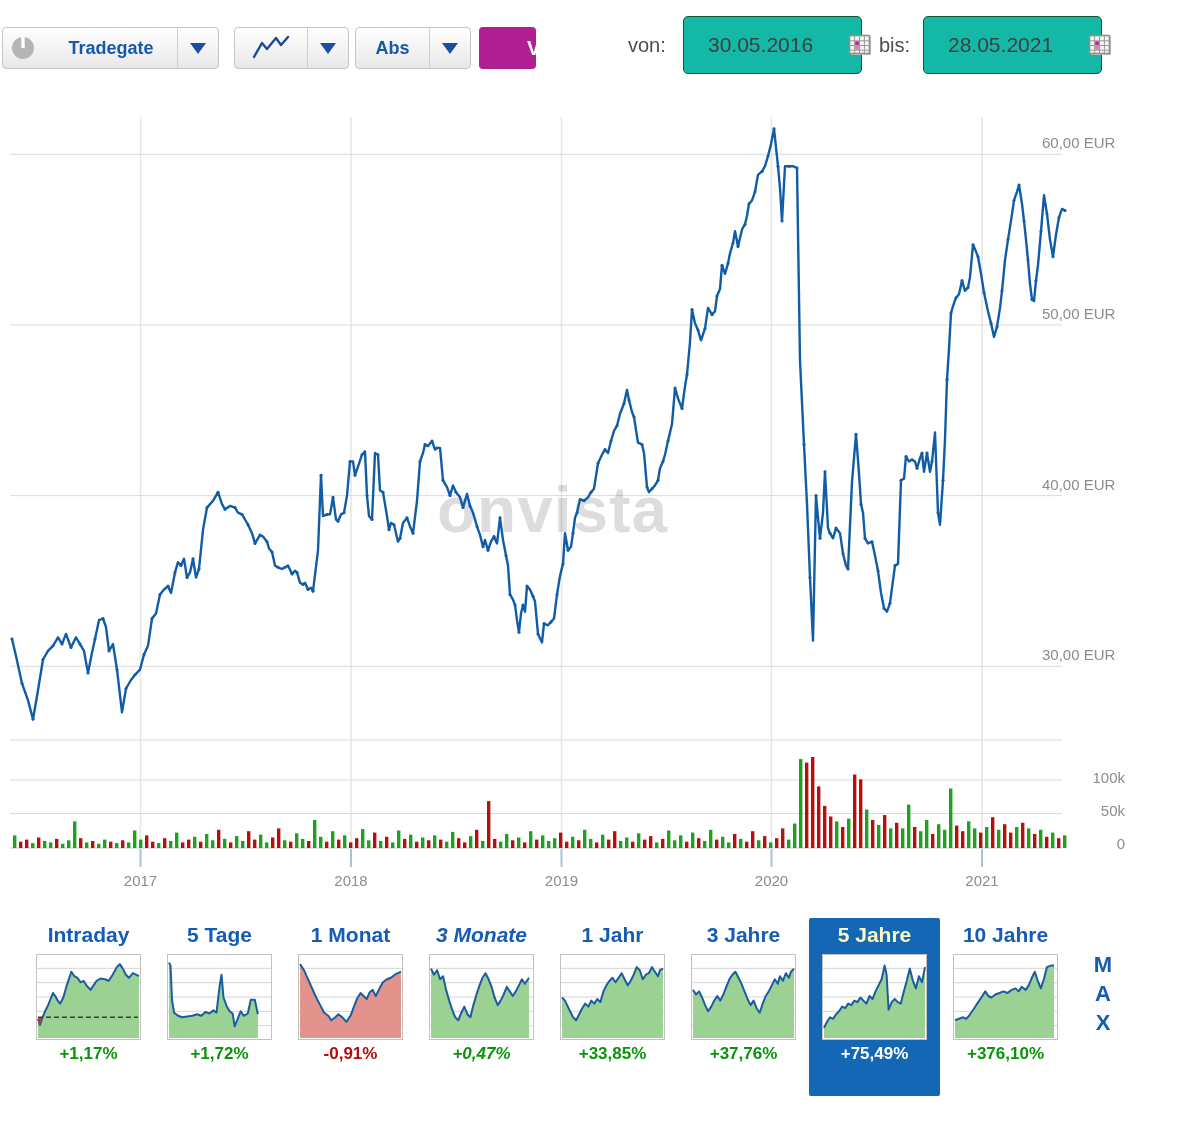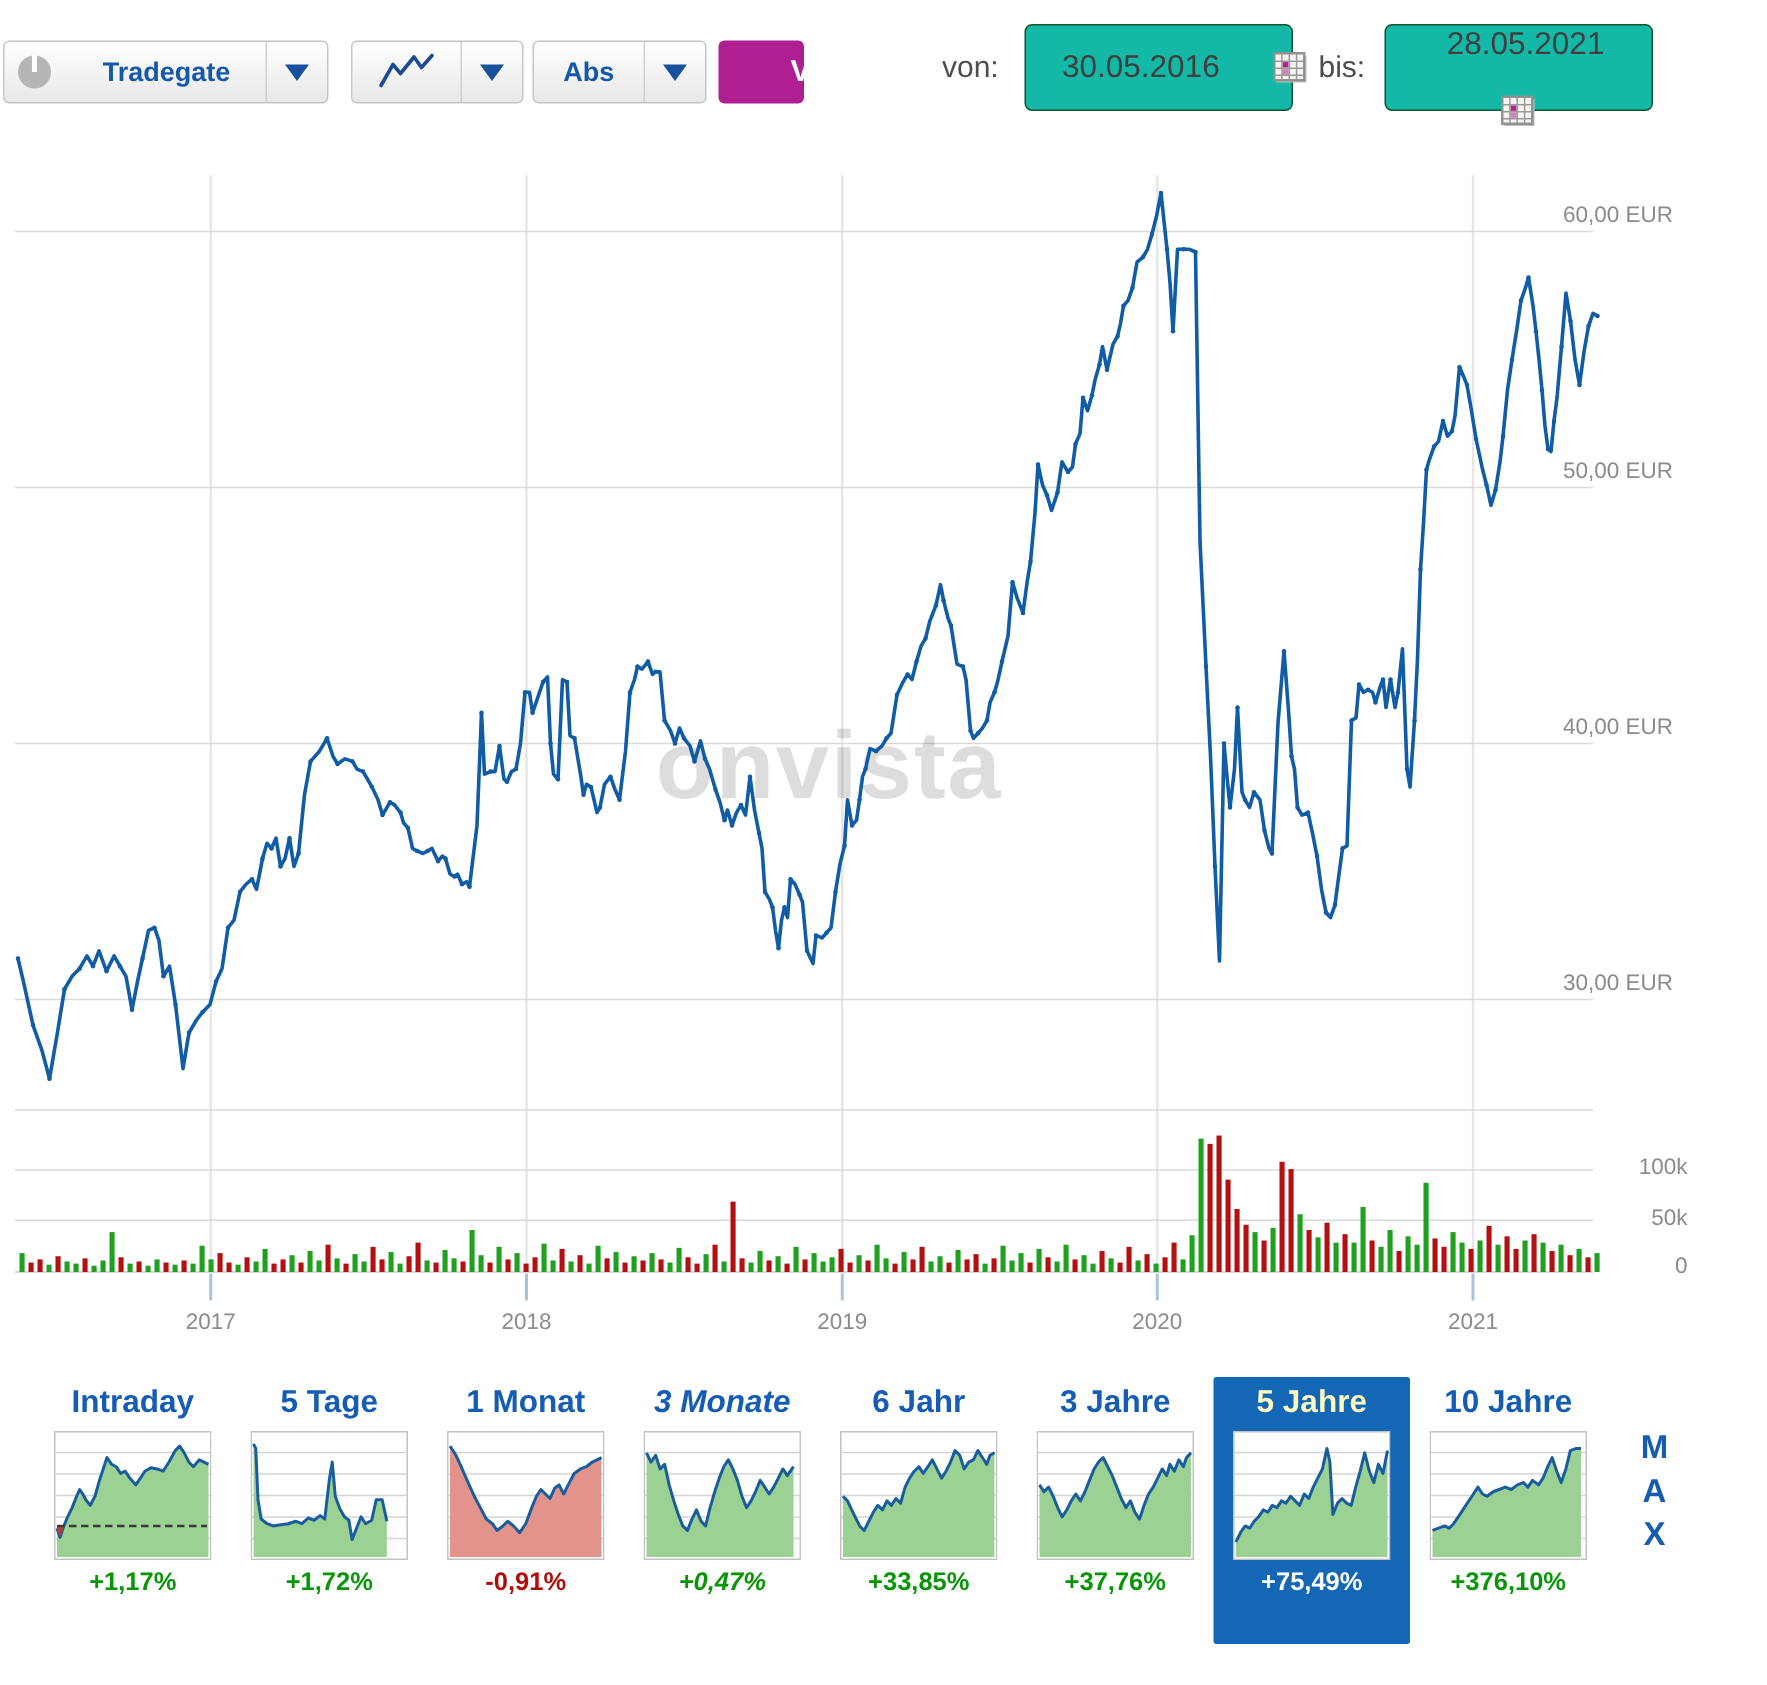--- a/index.html
+++ b/index.html
@@ -473,21 +473,21 @@
         <line x1="2" y1="6.8" x2="21" y2="6.8" stroke="#9a9a9a"></line>
         <line x1="2" y1="11.5" x2="21" y2="11.5" stroke="#9a9a9a"></line>
         <line x1="2" y1="16.2" x2="21" y2="16.2" stroke="#9a9a9a"></line>
         <rect x="7.2" y="7.4" width="3.7" height="3.5" fill="#b5208f"></rect>
         <rect x="7.2" y="12.1" width="3.7" height="3.5" fill="#b5208f" opacity="0.55"></rect>
       </svg>
     </span>
   </div>
 
   <span class="range-label" style="left:879px;">bis:</span>
-  <div class="date-box" style="left:923px;flex-direction:column;">
+  <div class="date-box" style="left:923px;">
     <input class="date-input" readonly="" value="28.05.2021" style="">
     <span class="cal-wrap">
       <svg width="25" height="23" viewBox="0 0 25 23">
         <rect x="3" y="3" width="20" height="18" fill="#c2c2c2"></rect>
         <rect x="1.5" y="1.5" width="20" height="18" fill="#f6f4f1" stroke="#8f8f8f" stroke-width="1.6"></rect>
         <line x1="6.6" y1="2" x2="6.6" y2="19" stroke="#9a9a9a"></line>
         <line x1="11.5" y1="2" x2="11.5" y2="19" stroke="#9a9a9a"></line>
         <line x1="16.4" y1="2" x2="16.4" y2="19" stroke="#9a9a9a"></line>
         <line x1="2" y1="6.8" x2="21" y2="6.8" stroke="#9a9a9a"></line>
         <line x1="2" y1="11.5" x2="21" y2="11.5" stroke="#9a9a9a"></line>
@@ -535,21 +535,21 @@
     <div class="period-cell" style="left: 416px; font-style: italic;"><div class="p-label">3 Monate</div><svg width="105" height="86" class="thumb">
         <rect x="0.5" y="0.5" width="104" height="85" fill="#fff" stroke="#c2c2c2"></rect>
         <line x1="1" y1="14.333333333333334" x2="104" y2="14.333333333333334" stroke="#d4d4d4"></line>
         <line x1="1" y1="28.666666666666668" x2="104" y2="28.666666666666668" stroke="#d4d4d4"></line>
         <line x1="1" y1="43" x2="104" y2="43" stroke="#d4d4d4"></line>
         <line x1="1" y1="57.333333333333336" x2="104" y2="57.333333333333336" stroke="#d4d4d4"></line>
         <line x1="1" y1="71.66666666666667" x2="104" y2="71.66666666666667" stroke="#d4d4d4"></line>
         <path d="M2.0,14.6L5.0,20.7L8.1,16.2L11.1,25.3L14.1,22.2L17.1,35.9L20.2,46.6L23.2,55.7L26.2,63.3L29.3,66.3L32.3,58.7L35.3,52.6L38.4,60.2L41.4,63.3L44.4,51.1L47.5,40.5L50.5,31.4L53.5,23.8L56.5,19.2L59.6,25.3L62.6,32.9L65.6,43.5L68.7,51.1L71.7,46.6L74.7,40.5L77.8,32.9L80.8,37.4L83.8,42.0L86.8,37.4L89.9,31.4L92.9,25.3L95.9,29.8L100.0,23.8L100.0,84L2.0,84Z" fill="#9cd194"></path>
         <polyline points="2.0,14.6 5.0,20.7 8.1,16.2 11.1,25.3 14.1,22.2 17.1,35.9 20.2,46.6 23.2,55.7 26.2,63.3 29.3,66.3 32.3,58.7 35.3,52.6 38.4,60.2 41.4,63.3 44.4,51.1 47.5,40.5 50.5,31.4 53.5,23.8 56.5,19.2 59.6,25.3 62.6,32.9 65.6,43.5 68.7,51.1 71.7,46.6 74.7,40.5 77.8,32.9 80.8,37.4 83.8,42.0 86.8,37.4 89.9,31.4 92.9,25.3 95.9,29.8 100.0,23.8" fill="none" stroke="#1a5d9e" stroke-width="2" stroke-linejoin="round"></polyline>
       </svg><div class="p-change up">+0,47%</div></div>
-    <div class="period-cell" style="left: 547px;"><div class="p-label">6 Jahr</div><svg width="105" height="86" class="thumb">
+    <div class="period-cell" style="left: 547px;"><div class="p-label">1 Jahr</div><svg width="105" height="86" class="thumb">
         <rect x="0.5" y="0.5" width="104" height="85" fill="#fff" stroke="#c2c2c2"></rect>
         <line x1="1" y1="14.333333333333334" x2="104" y2="14.333333333333334" stroke="#d4d4d4"></line>
         <line x1="1" y1="28.666666666666668" x2="104" y2="28.666666666666668" stroke="#d4d4d4"></line>
         <line x1="1" y1="43" x2="104" y2="43" stroke="#d4d4d4"></line>
         <line x1="1" y1="57.333333333333336" x2="104" y2="57.333333333333336" stroke="#d4d4d4"></line>
         <line x1="1" y1="71.66666666666667" x2="104" y2="71.66666666666667" stroke="#d4d4d4"></line>
         <path d="M2.0,43.5L5.0,46.6L7.1,51.1L10.1,57.2L13.1,63.3L16.1,66.3L19.2,60.2L22.2,54.2L25.2,49.6L28.3,52.6L31.3,46.6L34.3,49.6L37.3,45.0L40.4,48.1L43.4,37.4L46.4,31.4L49.5,26.8L52.5,23.8L55.5,28.3L58.6,23.8L61.6,19.2L64.6,25.3L67.7,31.4L70.7,26.8L73.7,20.7L76.7,13.1L79.8,16.2L82.8,25.3L85.8,20.7L88.9,19.2L91.9,13.1L94.9,17.7L97.9,22.2L100.0,16.2L103.0,14.6L103.0,84L2.0,84Z" fill="#9cd194"></path>
         <polyline points="2.0,43.5 5.0,46.6 7.1,51.1 10.1,57.2 13.1,63.3 16.1,66.3 19.2,60.2 22.2,54.2 25.2,49.6 28.3,52.6 31.3,46.6 34.3,49.6 37.3,45.0 40.4,48.1 43.4,37.4 46.4,31.4 49.5,26.8 52.5,23.8 55.5,28.3 58.6,23.8 61.6,19.2 64.6,25.3 67.7,31.4 70.7,26.8 73.7,20.7 76.7,13.1 79.8,16.2 82.8,25.3 85.8,20.7 88.9,19.2 91.9,13.1 94.9,17.7 97.9,22.2 100.0,16.2 103.0,14.6" fill="none" stroke="#1a5d9e" stroke-width="2" stroke-linejoin="round"></polyline>
       </svg><div class="p-change up">+33,85%</div></div>
     <div class="period-cell" style="left: 678px;"><div class="p-label">3 Jahre</div><svg width="105" height="86" class="thumb">

